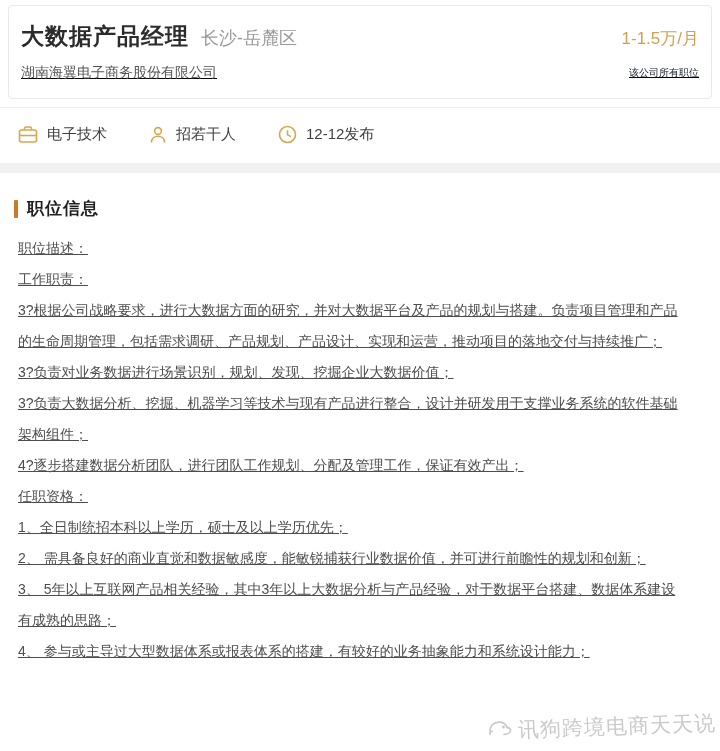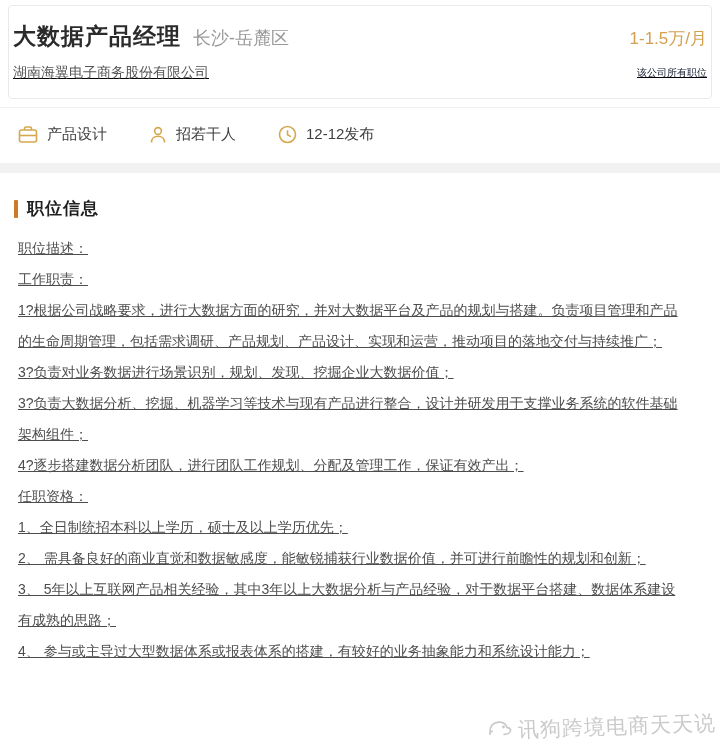--- a/index.html
+++ b/index.html
@@ -2,21 +2,21 @@
 <html><head>
 <meta charset="utf-8">
 <style>
   * { margin:0; padding:0; box-sizing:border-box; }
   html,body { width:720px; height:751px; background:#ffffff; overflow:hidden;
     font-family:"Liberation Sans","DejaVu Sans",sans-serif; }
   body { position:relative; padding-top:5px; }
 
   
   .top-card { margin:0 8px; background:#fff; border:1px solid #e9e9e9;
-    border-radius:4px; padding:15px 4px 16px; }
+    border-radius:4px; padding:15px 12px 16px; }
   .title-row { display:flex; align-items:baseline; }
   .job-title { font-size:23px; font-weight:bold; color:#2b2b2b; letter-spacing:1px; }
   .job-location { font-size:18px; color:#9a9a9a; margin-left:12px; }
   .job-salary { margin-left:auto; font-size:17px; color:#d3a04f; font-weight:500; }
   .company-row { display:flex; align-items:center; margin-top:12px;text-decoration:underline; }
   .company-name { font-size:14px; color:#555555; }
   .all-jobs-link { margin-left:auto; font-size:10px; color:#0f172a; cursor:pointer; }
   .tags-row { margin-top:15px; font-size:14px; color:#a06d60; }
   .tag-sep { color:#cdbab2; padding:0 10px; font-size:13px; }
 
@@ -65,21 +65,21 @@
 
 <div class="meta-row">
   <div class="meta-item">
     <span>
       <svg width="20" height="19" viewBox="0 0 20 19" fill="none" stroke="#d6a84e" stroke-width="1.6">
         <rect x="1.5" y="5" width="17" height="12" rx="2"></rect>
         <path d="M6.5 5 V3.5 a1.5 1.5 0 0 1 1.5-1.5 h4 a1.5 1.5 0 0 1 1.5 1.5 V5"></path>
         <path d="M1.5 10.5 H18.5"></path>
       </svg>
     </span>
-    <span class="meta-label">产品设计</span>
+    <span class="meta-label">电子技术</span>
   </div>
   <div class="meta-item">
     <span>
       <svg width="18" height="19" viewBox="0 0 18 19" fill="none" stroke="#d6a84e" stroke-width="1.6">
         <circle cx="9" cy="6" r="3.4"></circle>
         <path d="M2.5 17.5 c0-4 2.8-6.2 6.5-6.2 s6.5 2.2 6.5 6.2"></path>
       </svg>
     </span>
     <span class="meta-label">招若干人</span>
   </div>
@@ -97,21 +97,21 @@
 <div class="section-gap"></div>
 
 <div class="section-header">
   <span class="section-bar"></span>
   <span class="section-title">职位信息</span>
 </div>
 
 <div class="job-body">
   <p>职位描述：</p>
   <p>工作职责：</p>
-  <p>1?根据公司战略要求，进行大数据方面的研究，并对大数据平台及产品的规划与搭建。负责项目管理和产品的生命周期管理，包括需求调研、产品规划、产品设计、实现和运营，推动项目的落地交付与持续推广；</p>
+  <p>3?根据公司战略要求，进行大数据方面的研究，并对大数据平台及产品的规划与搭建。负责项目管理和产品的生命周期管理，包括需求调研、产品规划、产品设计、实现和运营，推动项目的落地交付与持续推广；</p>
   <p>3?负责对业务数据进行场景识别，规划、发现、挖掘企业大数据价值；</p>
   <p>3?负责大数据分析、挖掘、机器学习等技术与现有产品进行整合，设计并研发用于支撑业务系统的软件基础架构组件；</p>
   <p>4?逐步搭建数据分析团队，进行团队工作规划、分配及管理工作，保证有效产出；</p>
   <p>任职资格：</p>
   <p>1、全日制统招本科以上学历，硕士及以上学历优先；</p>
   <p>2、 需具备良好的商业直觉和数据敏感度，能敏锐捕获行业数据价值，并可进行前瞻性的规划和创新；</p>
   <p>3、 5年以上互联网产品相关经验，其中3年以上大数据分析与产品经验，对于数据平台搭建、数据体系建设有成熟的思路；</p>
   <p>4、 参与或主导过大型数据体系或报表体系的搭建，有较好的业务抽象能力和系统设计能力；</p>
 
 </div>

